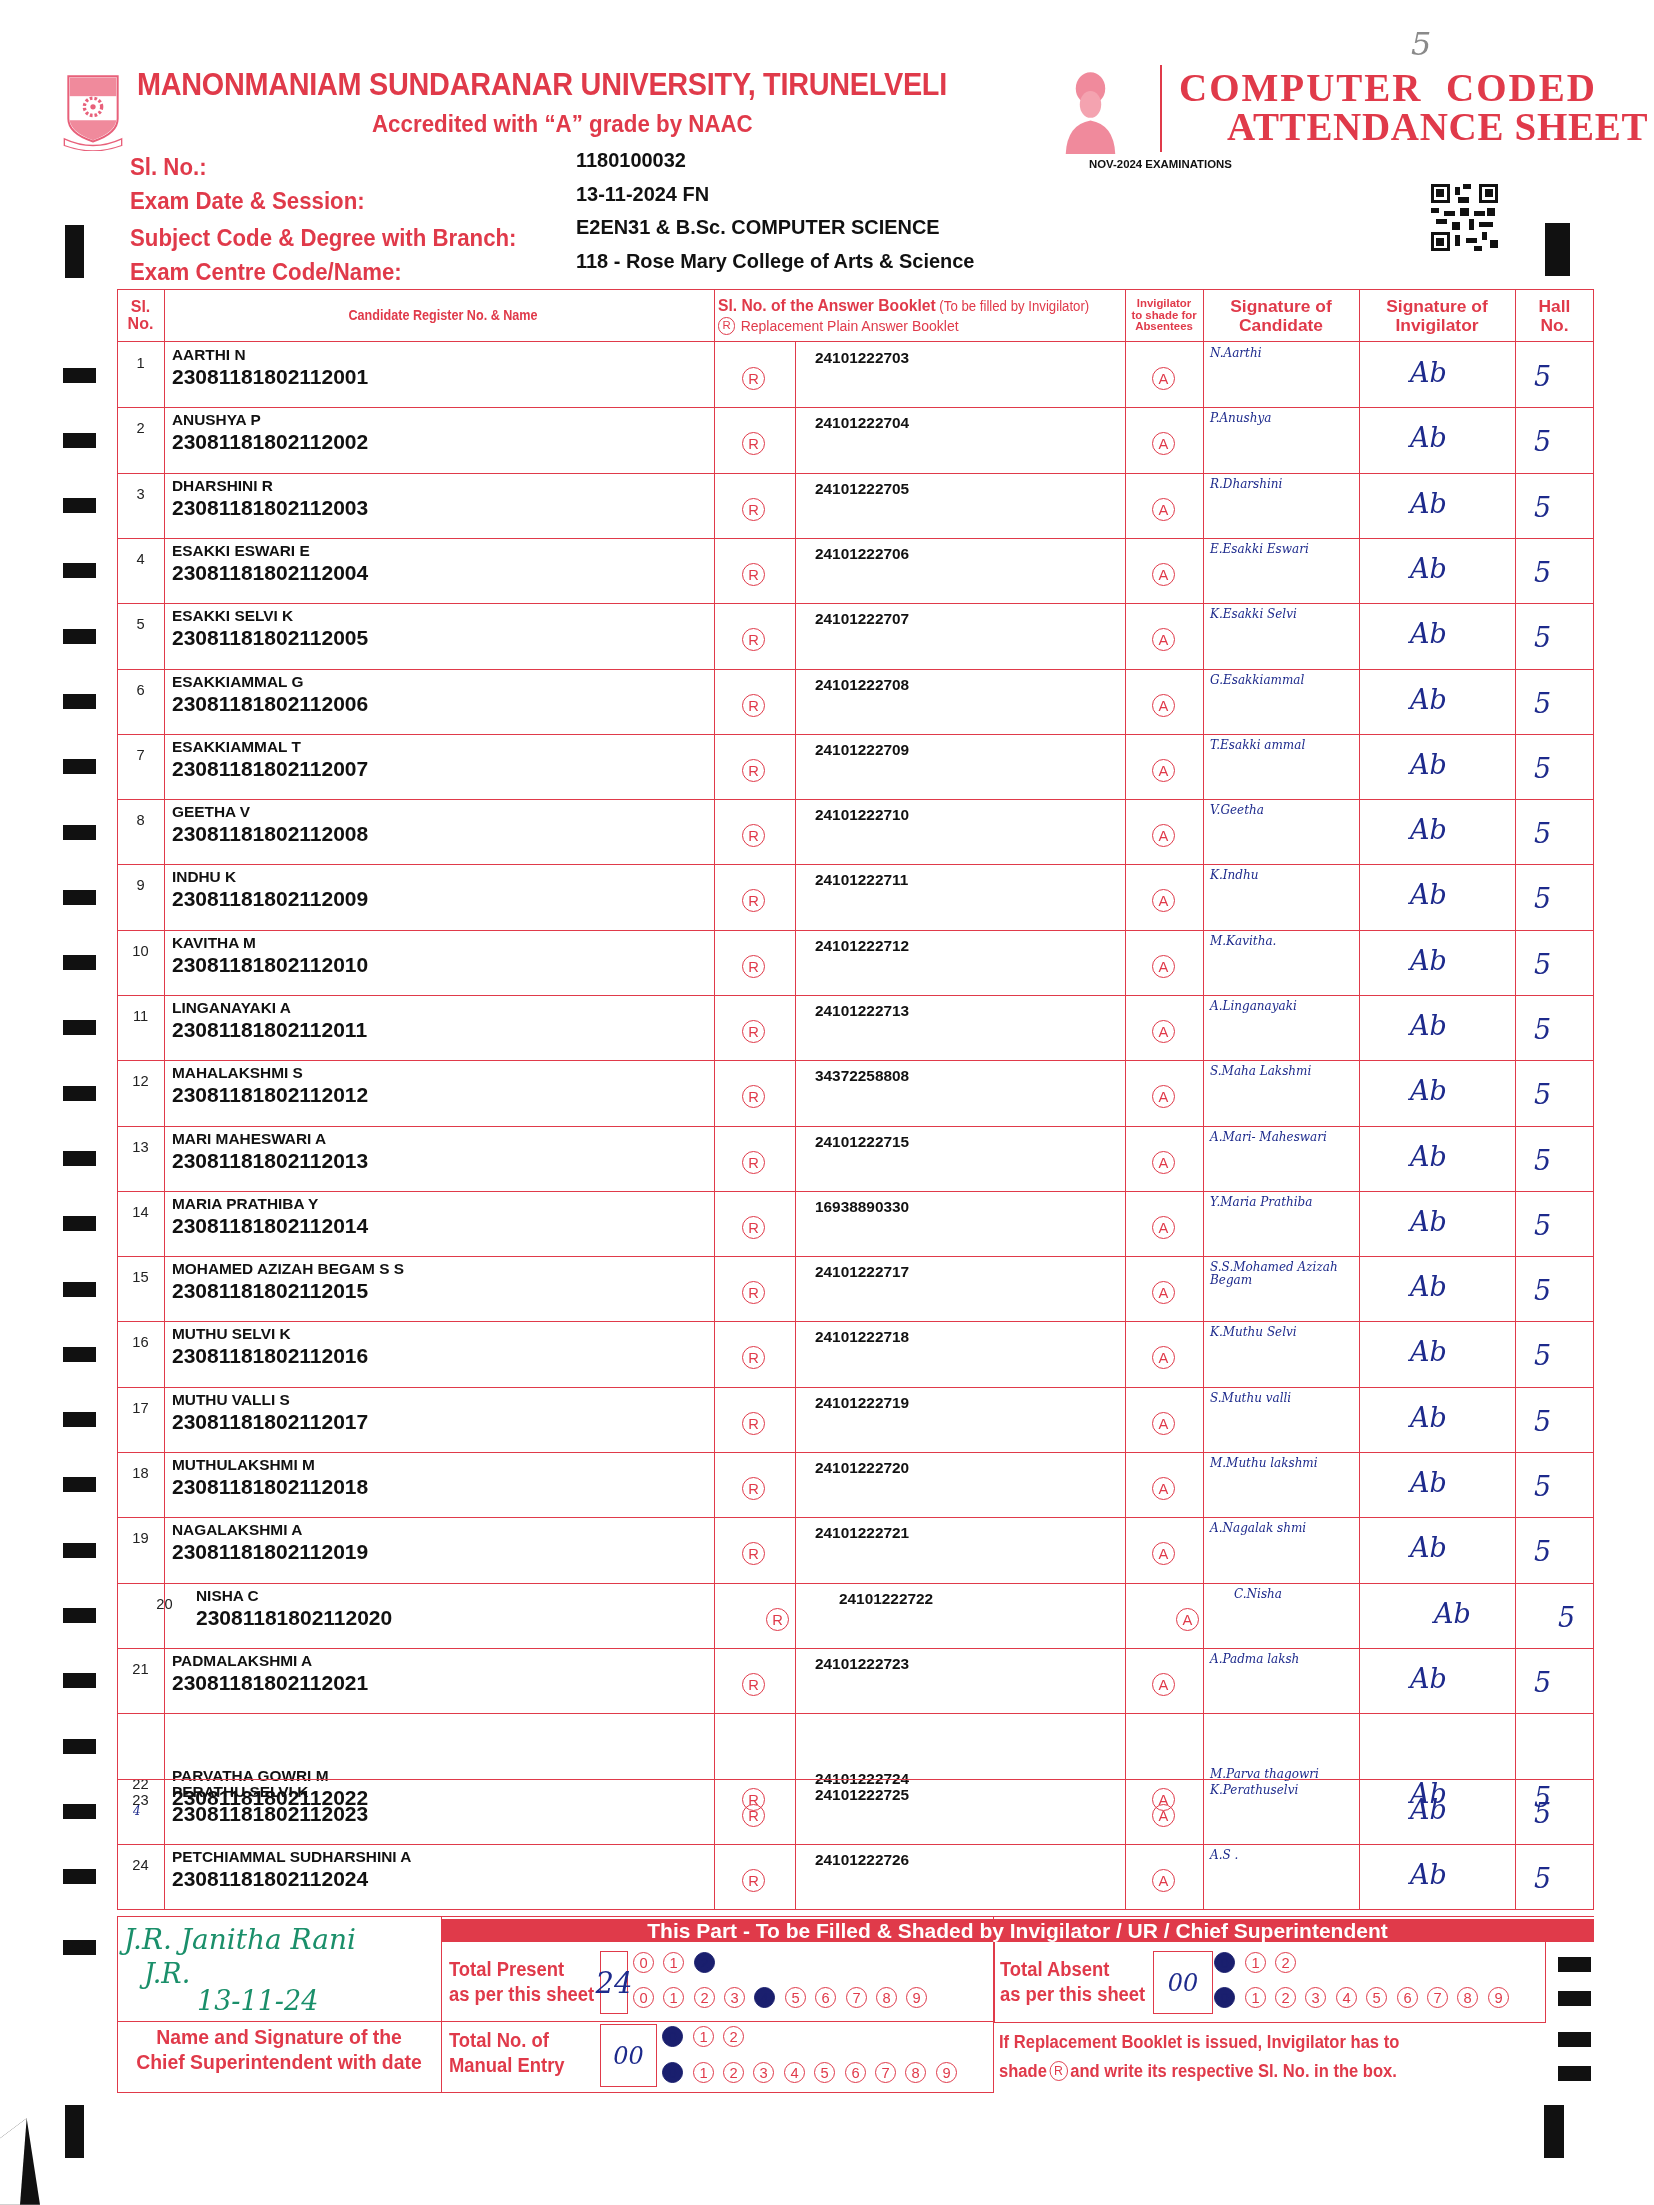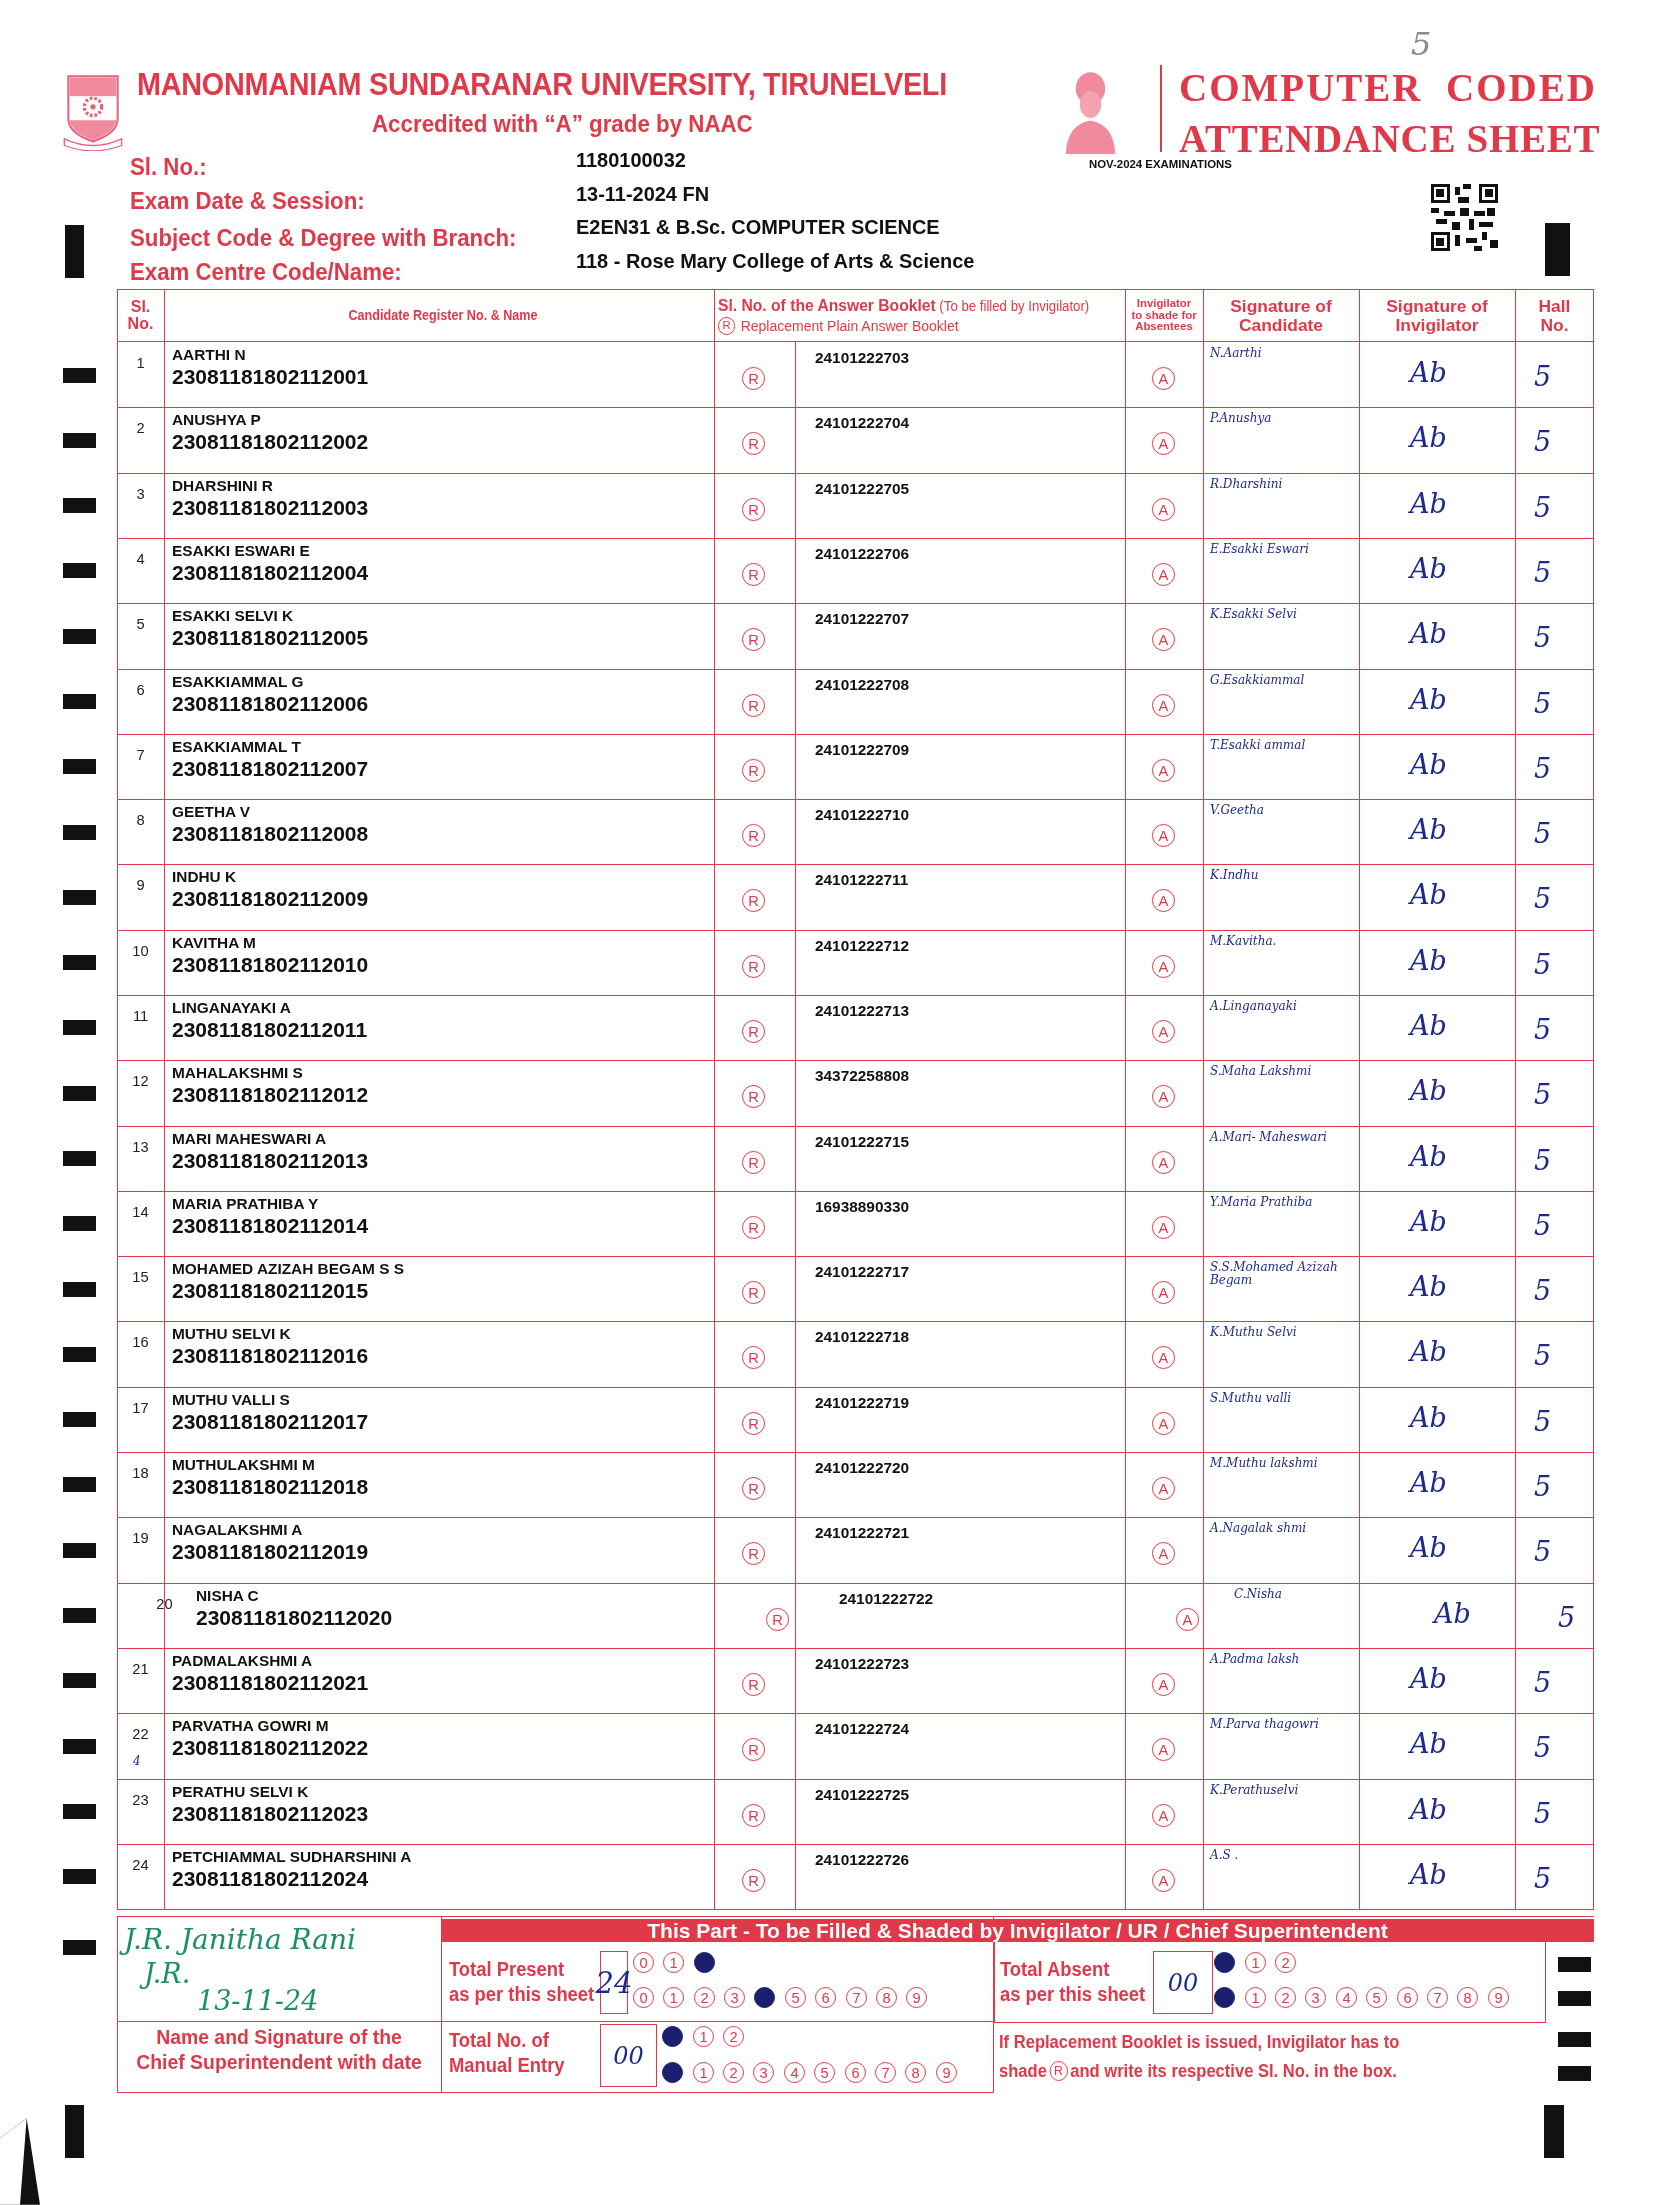--- a/index.html
+++ b/index.html
@@ -9,21 +9,21 @@
   .green-ink{color:#1a8f6a;font-family:"DejaVu Serif",serif;font-style:italic;}
   .timing{position:absolute;background:#111;}
   
   #logo{left:63px;top:72px;width:60px;height:79px;}
   #uni-name{left:137px;top:67px;font-size:31px;font-weight:bold;color:#e03a4a;letter-spacing:-0.3px;transform:scaleX(0.93);transform-origin:left top;white-space:nowrap;}
   #accredit{left:372px;top:110px;font-size:24px;font-weight:bold;color:#e03a4a;transform:scaleX(0.93);transform-origin:left top;white-space:nowrap;}
   #portrait{left:1063px;top:67px;width:55px;height:87px;}
   #vline{left:1160px;top:65px;width:2px;height:87px;background:#e03a4a;}
   #title1,#title2{font-family:"Liberation Serif",serif;font-weight:bold;color:#e03a4a;font-size:39px;white-space:nowrap;left:1179px;}
   #title1{top:65px;letter-spacing:2px;}
-  #title2{top:116px;letter-spacing:0.7px;}
+  #title2{top:104px;letter-spacing:0.7px;margin-left:48px;}
   #exam-label{left:1089px;top:158px;font-size:11.4px;font-weight:bold;color:#111;white-space:nowrap;}
   #page-mark{left:1411px;top:25.4px;font-size:32px;color:#8a8a8a;font-family:"DejaVu Serif",serif;font-style:italic;}
   .meta-label{position:absolute;left:130px;font-size:23.4px;font-weight:bold;color:#e03a4a;white-space:nowrap;transform:scaleX(0.95);transform-origin:left top;}
   .meta-val{position:absolute;left:576px;font-size:21px;font-weight:bold;color:#111;white-space:nowrap;transform:scaleX(0.95);transform-origin:left top;}
   #qr{left:1431px;top:184px;width:67px;height:67px;}
   
   #table{left:117px;top:289px;width:1477px;height:1621px;border:1.3px solid #e03a4a;box-sizing:border-box;}
   .hcell{position:absolute;top:289px;height:53px;color:#e03a4a;font-weight:bold;text-align:center;display:flex;align-items:center;justify-content:center;flex-direction:column;line-height:1.05;box-sizing:border-box;}
   .vline{position:absolute;background:#e03a4a;width:1.3px;}
   .hline{position:absolute;background:#e03a4a;height:1.3px;left:117px;width:1477px;}
@@ -432,21 +432,21 @@
       <div class="cell regno">23081181802112021</div>
       <div class="rbubble">R</div>
       <div class="cell booklet">24101222723</div>
       <div class="abubble">A</div>
       <div class="cell csig ink">A.Padma laksh</div>
       <div class="cell isig ink">Ab</div>
       <div class="cell hall ink">5</div>
     </div>
     <div class="hline" style="top: 1713px;"></div>
     <div class="timing" style="left: 63px; top: 1673px; width: 33px; height: 14.7px;"></div>
-    <div class="row" style="top: 1713px; padding-left: 32px;">
+    <div class="row" style="top: 1763px; padding-left: 32px;">
       <div class="cell sl">22</div>
       <div class="cell ink" style="left:16px;top:41px;height:auto;font-size:12px;">4</div>
       <div class="cell name">PARVATHA GOWRI M</div>
       <div class="cell regno">23081181802112022</div>
       <div class="rbubble">R</div>
       <div class="cell booklet">24101222724</div>
       <div class="abubble">A</div>
       <div class="cell csig ink">M.Parva thagowri</div>
       <div class="cell isig ink">Ab</div>
       <div class="cell hall ink">5</div>

